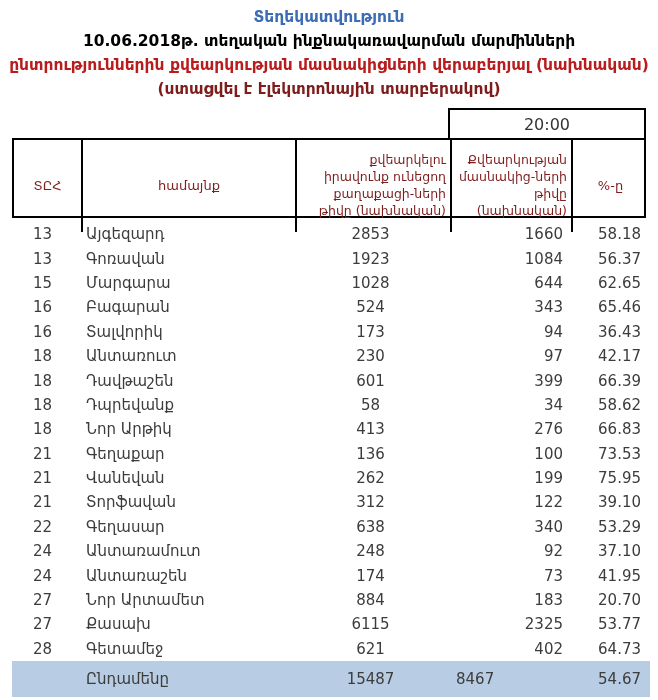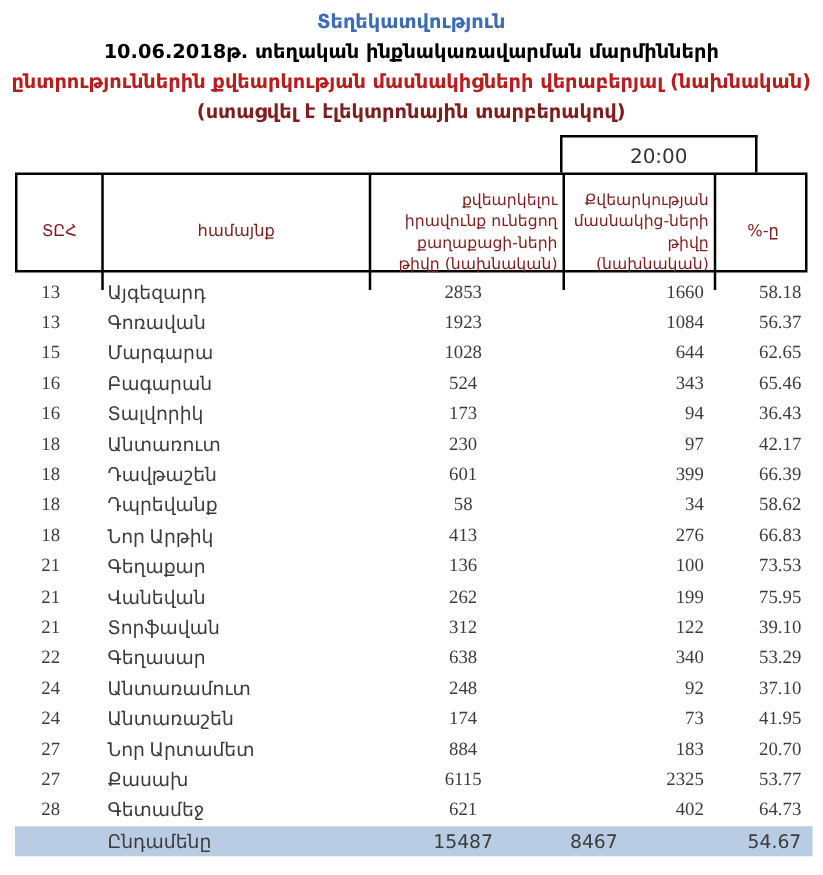--- a/index.html
+++ b/index.html
@@ -36,21 +36,21 @@
     grid-template-columns: 67px 214px 155px 121px 77px;
   }
   
   .time-row {
     display: flex;
     height: 30px;
   }
   .time-spacer { width: 436px; }
   .time-box {
     box-sizing: border-box;
-    width: 158px;
+    width: 198px;
     border: 2px solid #000000;
     border-bottom: none;
     display: flex;
     align-items: center;
     justify-content: center;
     font-size: 16px;
     color: #333333;
   }
   
   .head-row {
@@ -66,37 +66,37 @@
     text-align: right;
     font-size: 12.5px;
     line-height: 1.35;
     color: #7f1d1d;
     padding: 12px 4px;
   }
   .th + .th { border-left: 2px solid #000000; }
   .th-tec, .th-name, .th-pct { font-size: 13px; }
   
   .tbody { margin-top: 4px; }
-  .tr { height: 24.4px; font-family: Liberation Serif, serif; }
+  .tr { height: 24.4px; }
   .td {
     display: flex;
     align-items: center;
     font-size: 15px;
     color: #3c3c3c;
     overflow: hidden;
     white-space: nowrap;
   }
   .td-tec  { padding-left: 21px; justify-content: flex-start; }
   .td-name { padding-left: 7px;  justify-content: flex-start; }
   .td-elig { justify-content: center; }
   .td-part { justify-content: flex-end; padding-right: 6px; }
   .td-pct  { justify-content: flex-end; padding-right: 5px; }
   
   .total-row {
-    height: 24px;
+    height: 36px;
     background: #b8cce4;
     width: 638px;
   }
   .total-row .td-part { justify-content: flex-start; padding-left: 8px; }
 </style>
 </head>
 <body>
 
 <div class="page">
 

